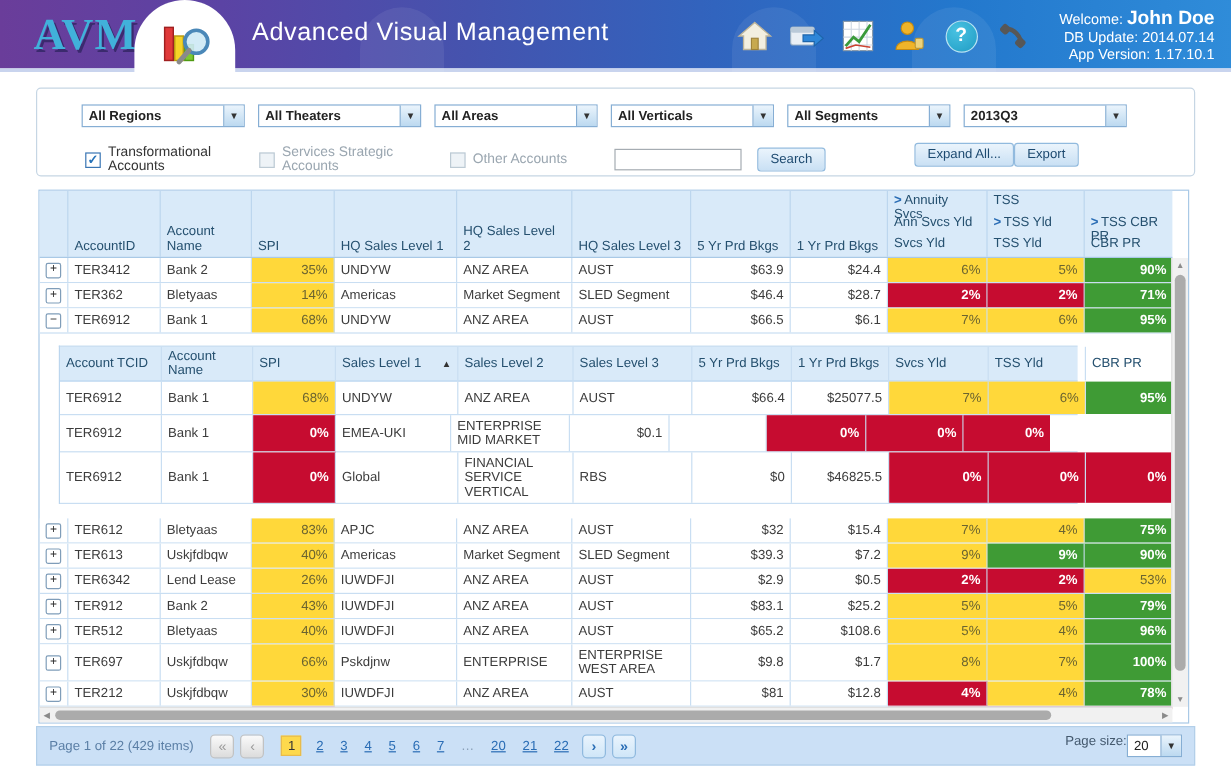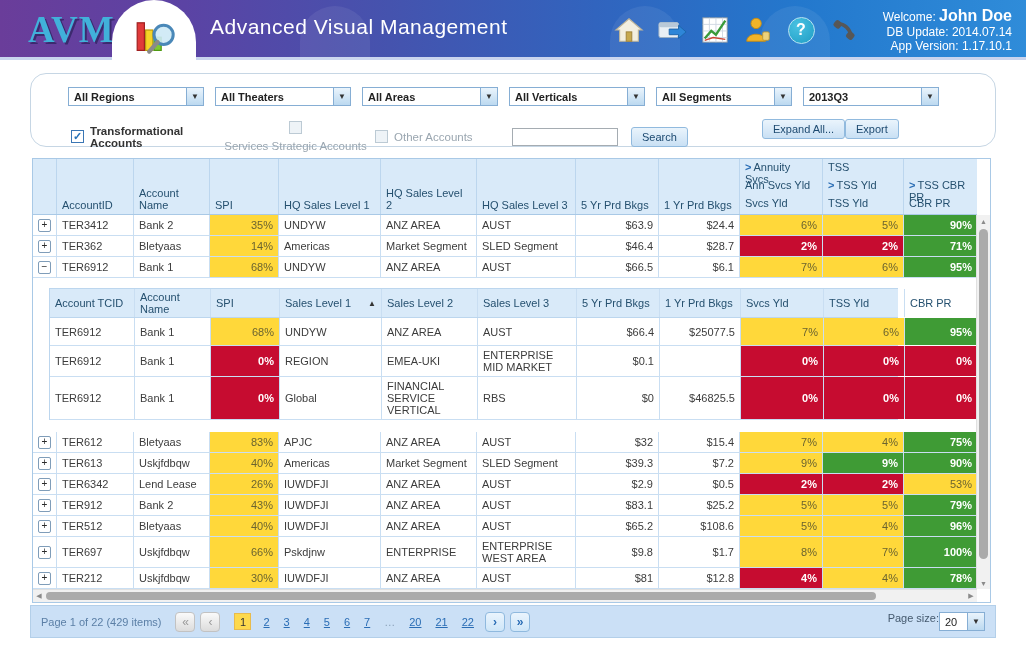--- a/index.html
+++ b/index.html
@@ -21,36 +21,36 @@
   .top-icons { position:absolute; right:166px; top:14px; display:flex; gap:11px; align-items:center; }
   .tico { width:32px; height:32px; display:flex; align-items:center; justify-content:center; cursor:pointer; }
   .help-circle { width:27px; height:27px; border-radius:50%; background:radial-gradient(circle at 35% 30%, #49c2e2, #1f9cc4);
     color:#fff; font-weight:bold; font-size:16px; display:flex; align-items:center; justify-content:center;
     border:1px solid #b9e4f2; }
   .welcome { position:absolute; right:14px; top:9px; text-align:right; color:#fff; font-size:12px; line-height:14.5px; }
   .welcome b { font-size:16px; }
 
   
   .filter-panel { position:absolute; left:30px; top:73px; width:966px; height:74px; background:#fff;
-    border:1px solid #c6d6e4; border-radius:16px; }
+    border:1px solid #c6d6e4; border-radius:4px; }
   .dd-row { position:absolute; left:37px; top:13px; display:flex; gap:11px; }
   .dd { width:136px; height:19px; border:1px solid #86aed4; background:#fff; display:flex; cursor:pointer; }
   .dd-label { flex:1; font-size:11px; font-weight:bold; color:#222; padding:3px 0 0 5px; white-space:nowrap; overflow:hidden; }
   .dd-btn { width:17px; background:linear-gradient(#eaf4fc,#bcd9f0); border-left:1px solid #86aed4;
     display:flex; align-items:center; justify-content:center; font-size:8px; color:#333; }
   .cb-row { position:absolute; left:40px; top:47px; display:flex; align-items:center; }
   .cb-item { display:flex; align-items:center; gap:6px; cursor:pointer; }
-  .cb-item.w1 { width:145px; } .cb-item.w2 { width:159px;flex-direction:column; } .cb-item.w3 { width:137px; }
+  .cb-item.w1 { width:145px; } .cb-item.w2 { width:159px; } .cb-item.w3 { width:137px; }
   .cb-box { width:13px; height:13px; border:1px solid #9eb6c8; background:#fff; display:flex;
     align-items:center; justify-content:center; font-size:11px; font-weight:bold; color:#2772b8; flex:0 0 13px; }
   .cb-item.checked .cb-box { border-color:#3a76b4; }
   .cb-item.unchecked .cb-box { background:#eef3f7; border-color:#bccad4; }
   .cb-item.unchecked .cb-mark { visibility:hidden; }
   .cb-label { font-size:11.5px; }
-  .cb-item.checked .cb-label { color:#333; font-weight:bold; }
+  .cb-item.checked .cb-label { color:#333; font-weight:normal; }
   .cb-item.unchecked .cb-label { color:#9aa6b0; }
   .search-input { width:106px; height:18px; border:1px solid #a5acb2; font-size:11px; padding:0 4px; margin-right:13px; }
   .btn { font-size:11px; color:#1d4a70; background:linear-gradient(#eaf4fc,#c9e0f4);
     border:1px solid #91bade; border-radius:3px; padding:3px 10px; cursor:pointer; }
   .btn-expand { position:absolute; left:731px; top:45px; }
   .btn-export { position:absolute; left:814px; top:45px; }
 
   
   .grid-area { position:absolute; left:32px; top:158px; width:959px; height:445px;
     border:1px solid #a9c9e6; background:#fff; }
@@ -373,21 +373,20 @@
                 <span class="cell col-b1 num">$25077.5</span>
                 <span class="cell col-svcs num yellow">7%</span>
                 <span class="cell col-tss num yellow">6%</span>
                 <span class="cell col-cbr num green">95%</span>
               </div>
 
               <div class="subrow">
                 <span class="cell col-stcid">TER6912</span>
                 <span class="cell col-name">Bank 1</span>
                 <span class="cell col-spi num red">0%</span>
-                <span class="cell col-sl1">REGION</span>
                 <span class="cell col-sl2">EMEA-UKI</span>
                 <span class="cell col-sl3">ENTERPRISE MID MARKET</span>
                 <span class="cell col-b5 num">$0.1</span>
                 <span class="cell col-b1 num"></span>
                 <span class="cell col-svcs num red">0%</span>
                 <span class="cell col-tss num red">0%</span>
                 <span class="cell col-cbr num red">0%</span>
               </div>
 
               <div class="subrow">

